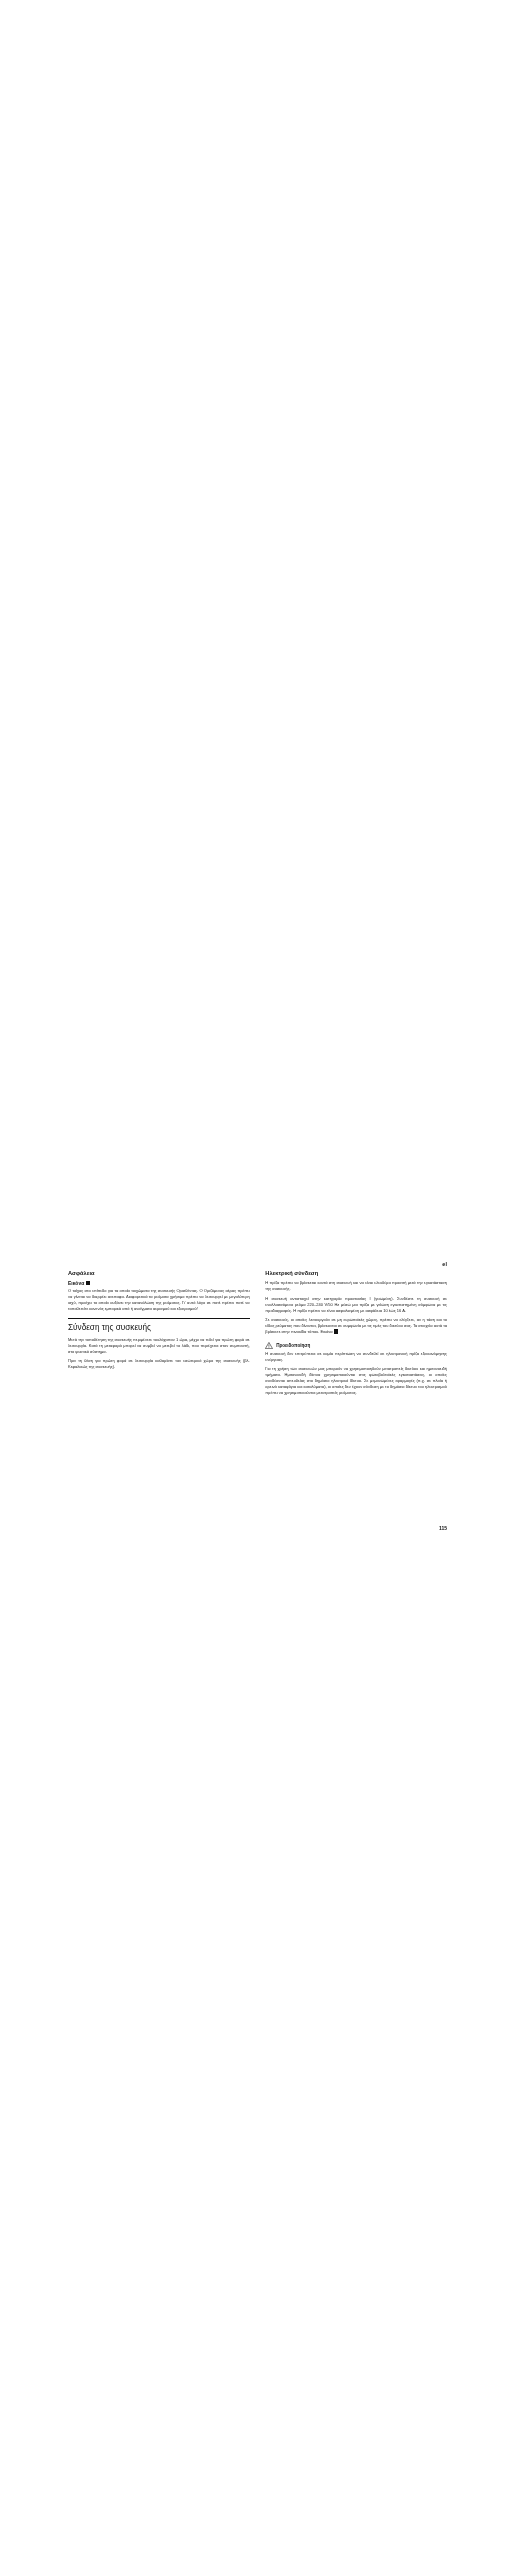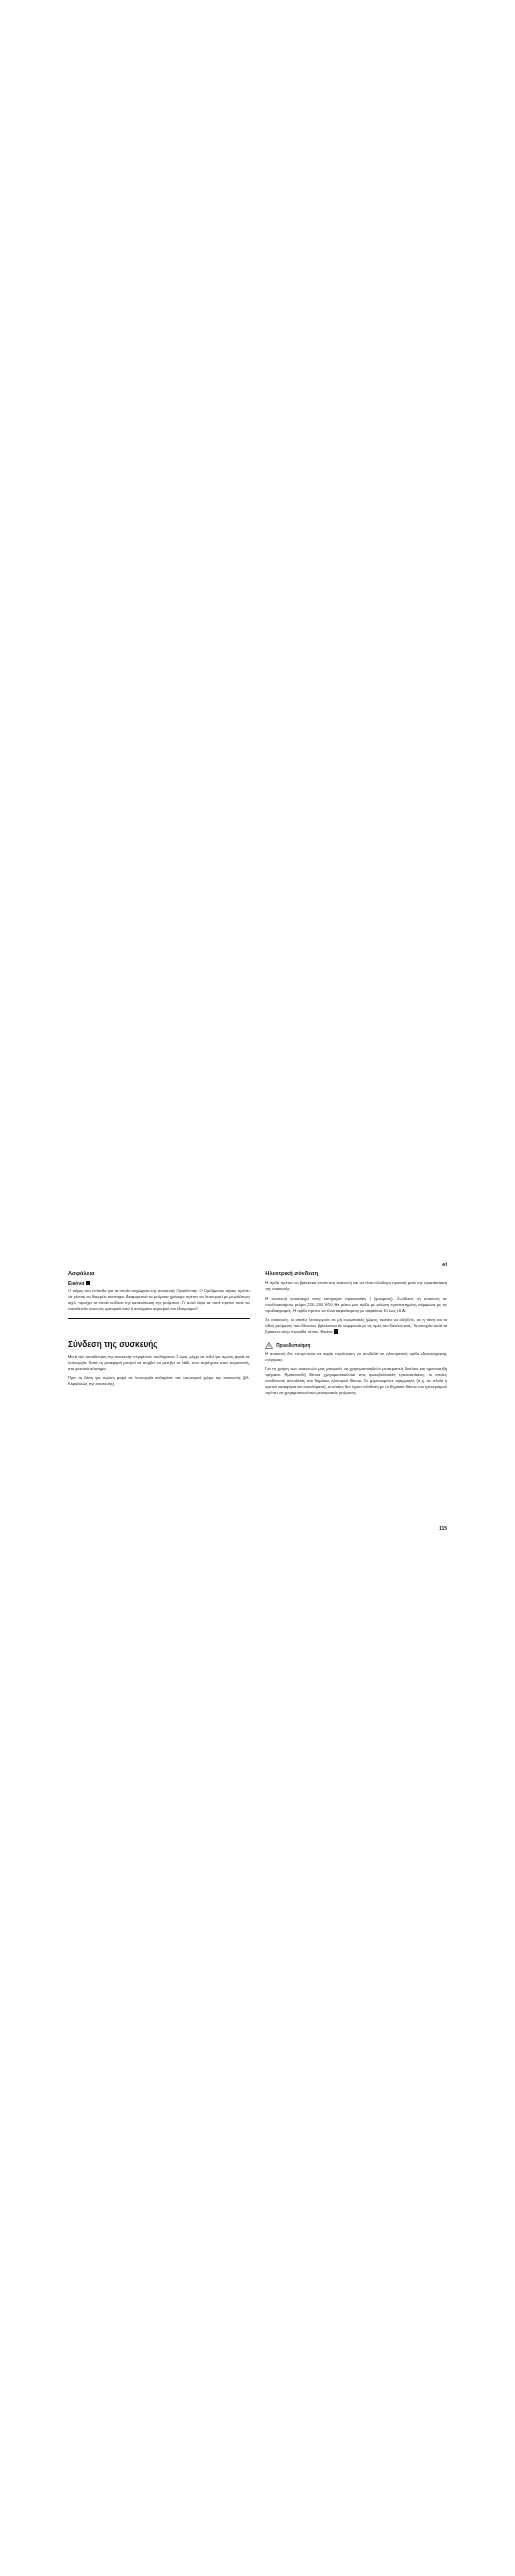--- a/index.html
+++ b/index.html
@@ -66,26 +66,26 @@
   h3.sub-title {
     font-size: 5px;
     font-weight: bold;
     margin: 0 0 1.8px 0;
     color: #111;
     line-height: 1.25;
   }
 
   h1.big-title {
     font-size: 8.2px;
-    font-weight: bold;
+    font-weight: normal;
     margin: 0 0 3.6px 0;
     color: #111;
     line-height: 1.2;
     border-top: 0.8px solid #111;
-    padding-top: 21px;
+    padding-top: 4px;
   }
 
   p.body {
     font-size: 4px;
     line-height: 1.5;
     margin: 0 0 3.6px 0;
     text-align: justify;
     color: #222;
     hyphens: auto;
   }

